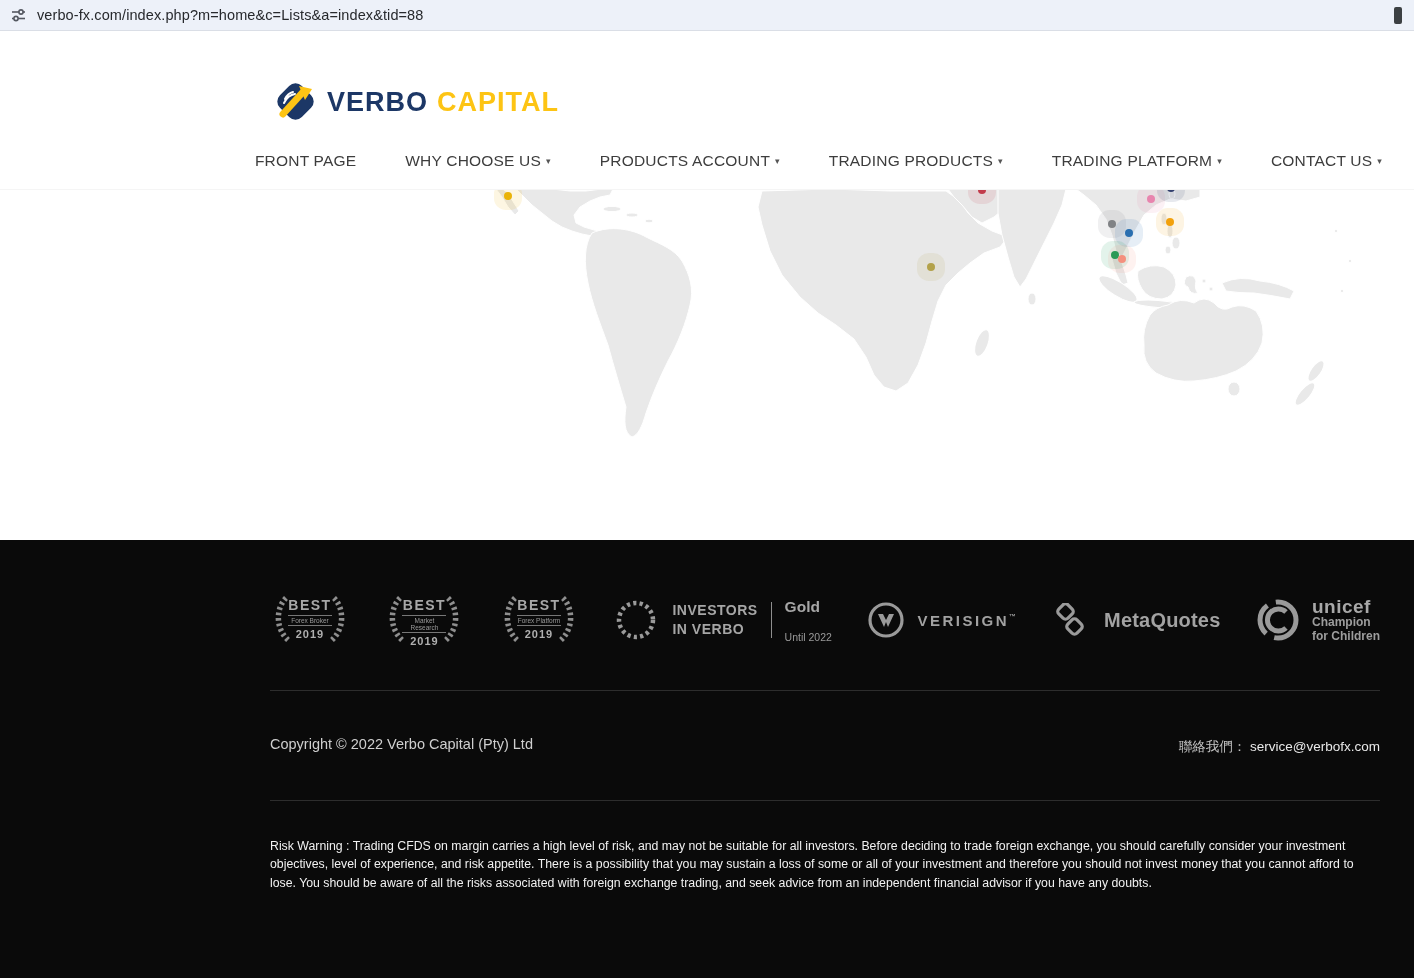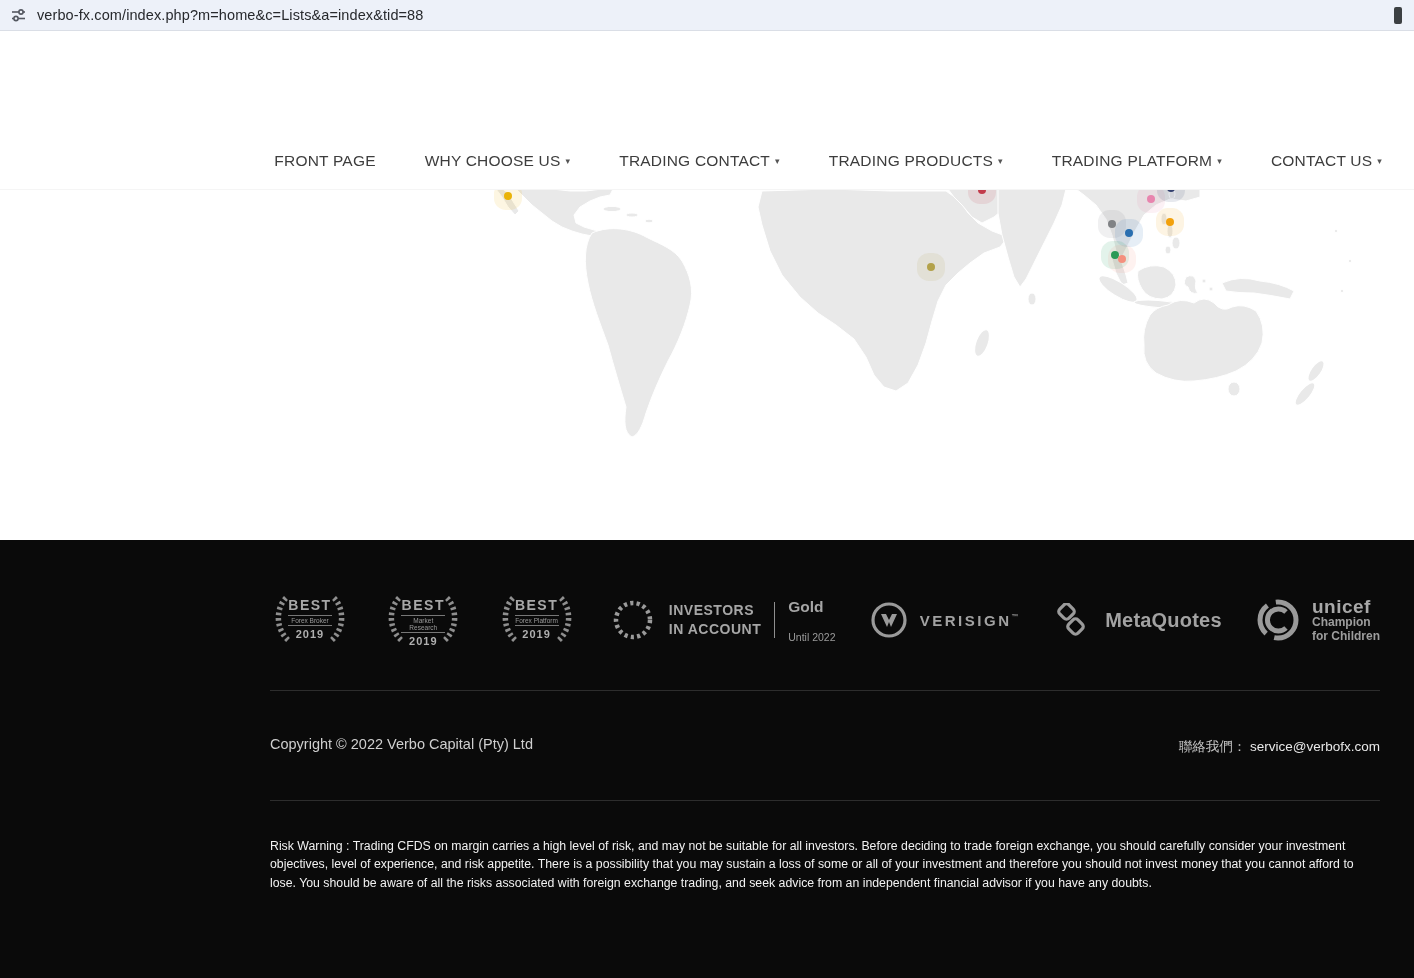--- a/index.html
+++ b/index.html
@@ -166,24 +166,36 @@
       <div class="map-dot" style="left: 1147px; top: 164px; background: rgb(232, 132, 174); box-shadow: rgba(232, 132, 174, 0.118) 0px 0px 0px 10px;"></div>
       <div class="map-dot" style="left: 1167px; top: 153px; background: rgb(51, 64, 110); box-shadow: rgba(51, 64, 110, 0.118) 0px 0px 0px 10px;"></div>
       <div class="map-dot" style="left: 1108px; top: 189px; background: rgb(128, 130, 133); box-shadow: rgba(128, 130, 133, 0.118) 0px 0px 0px 10px;"></div>
       <div class="map-dot" style="left: 1125px; top: 198px; background: rgb(42, 111, 176); box-shadow: rgba(42, 111, 176, 0.118) 0px 0px 0px 10px;"></div>
       <div class="map-dot" style="left: 1166px; top: 187px; background: rgb(242, 161, 13); box-shadow: rgba(242, 161, 13, 0.118) 0px 0px 0px 10px;"></div>
       <div class="map-dot" style="left: 1111px; top: 220px; background: rgb(17, 156, 82); box-shadow: rgba(17, 156, 82, 0.118) 0px 0px 0px 10px;"></div>
       <div class="map-dot" style="left: 1118px; top: 224px; background: rgb(244, 144, 126); box-shadow: rgba(244, 144, 126, 0.118) 0px 0px 0px 10px;"></div>
     </div>
 
   <div class="site-header">
+    <div class="logo">
+      <svg width="46" height="42" viewBox="0 0 46 42">
+        <rect x="8" y="5" width="31" height="31" rx="9" fill="#1c3766" transform="rotate(45 23.5 20.5)"></rect>
+        <path d="M13,18 q3,-6 8,-7 M12,22 q4,-8 11,-9" stroke="#ffffff" stroke-width="2" fill="none" stroke-linecap="round"></path>
+        <path d="M11,33 L31,11" stroke="#fdc414" stroke-width="7" stroke-linecap="round"></path>
+        <polygon points="27,5 40,8 33,19" fill="#fdc414"></polygon>
+      </svg>
+      <span class="logo-text">
+        <span class="logo-verbo">VERBO</span>
+        <span class="logo-capital">CAPITAL</span>
+      </span>
+    </div>
     <nav class="main-nav">
       <span class="nav-item"><span>FRONT PAGE</span></span>
       <span class="nav-item"><span>WHY CHOOSE US</span><span class="nav-caret">▾</span></span>
-      <span class="nav-item"><span>TRADING CONTACT</span><span class="nav-caret">▾</span></span>
+      <span class="nav-item"><span>PRODUCTS ACCOUNT</span><span class="nav-caret">▾</span></span>
       <span class="nav-item"><span>TRADING PRODUCTS</span><span class="nav-caret">▾</span></span>
       <span class="nav-item"><span>TRADING PLATFORM</span><span class="nav-caret">▾</span></span>
       <span class="nav-item"><span>CONTACT US</span><span class="nav-caret">▾</span></span>
     </nav>
   </div>
 
   <div class="footer">
 
     <div class="f-badges">
 
@@ -222,21 +234,21 @@
           <span class="badge-year">2019</span>
         </span>
       </div>
 
       <div class="iip">
         <svg width="46" height="46" viewBox="0 0 46 46">
           <circle cx="23" cy="23" r="17" stroke="#9a9a9a" stroke-width="4.5" fill="none" stroke-dasharray="3.2 3.2"></circle>
         </svg>
         <span class="iip-lines">
           <span>INVESTORS</span><br>
-          <span>IN ACCOUNT</span>
+          <span>IN VERBO</span>
         </span>
         <span class="iip-sep"></span>
         <span class="iip-gold">
           <span class="g1">Gold</span>
           <span class="g2">Until 2022</span>
         </span>
       </div>
 
       <div class="verisign">
         <svg width="40" height="40" viewBox="0 0 40 40">

